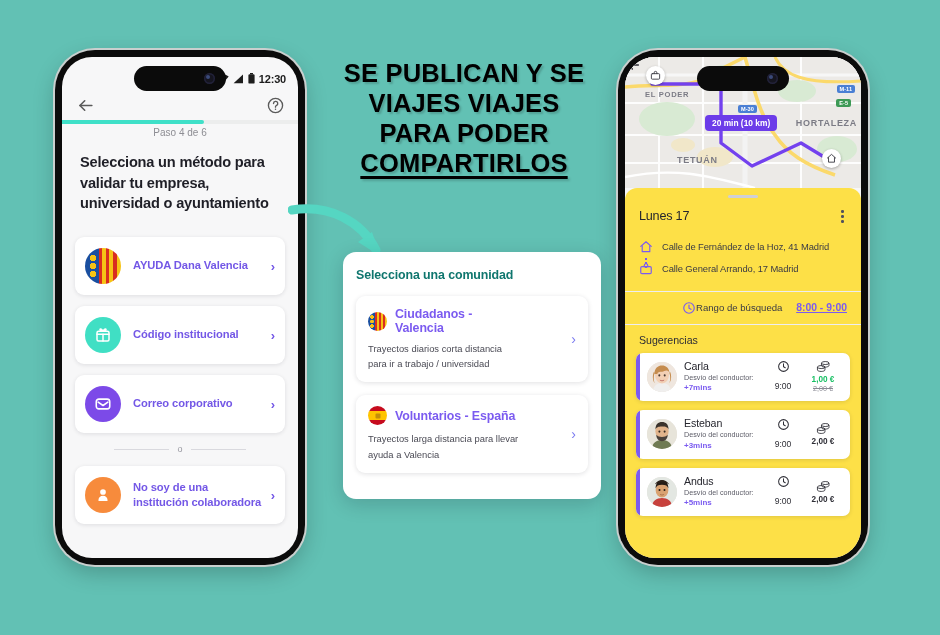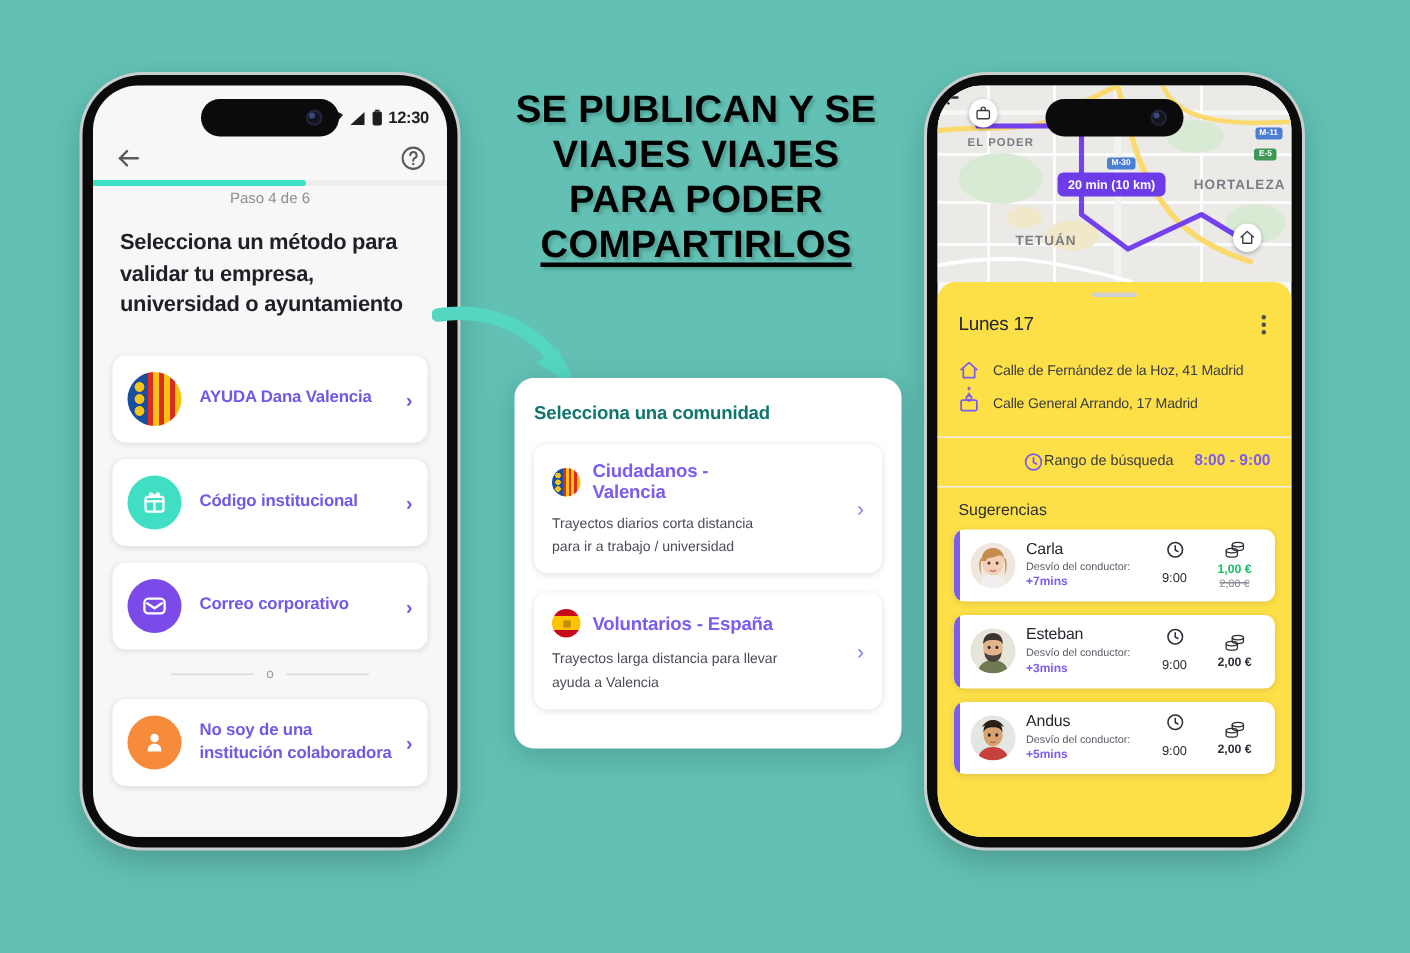--- a/index.html
+++ b/index.html
@@ -254,21 +254,21 @@
 
   .hr { height: 1px; background: #ededf1; margin: 0 0; }
 
   .range-row {
     display: flex; align-items: center; gap: 0;
     padding: 9px 14px;
     margin-left: 43px;
   }
   .range-ico { width: 14px; height: 14px; color: #7b5bf0; flex: 0 0 14px; }
   .range-label { flex: 1; font-size: 9.6px; color: #3a3a44; }
-  .range-val { font-size: 10.4px; font-weight: 700; color: #7b5bf0; }
+  .range-val { font-size: 10.4px; font-weight: 700; color: #7b5bf0; text-decoration: underline; }
 
   .sug-title { font-size: 10.6px; color: #2c2c35; padding: 9px 14px 7px 14px; }
 
   .sug-card {
     display: flex; align-items: center;
     margin: 0 11px 9px 11px;
     background: #fff;
     border-radius: 7px;
     box-shadow: 0 1px 4px rgba(20,20,40,.13);
     overflow: hidden; cursor: pointer;

